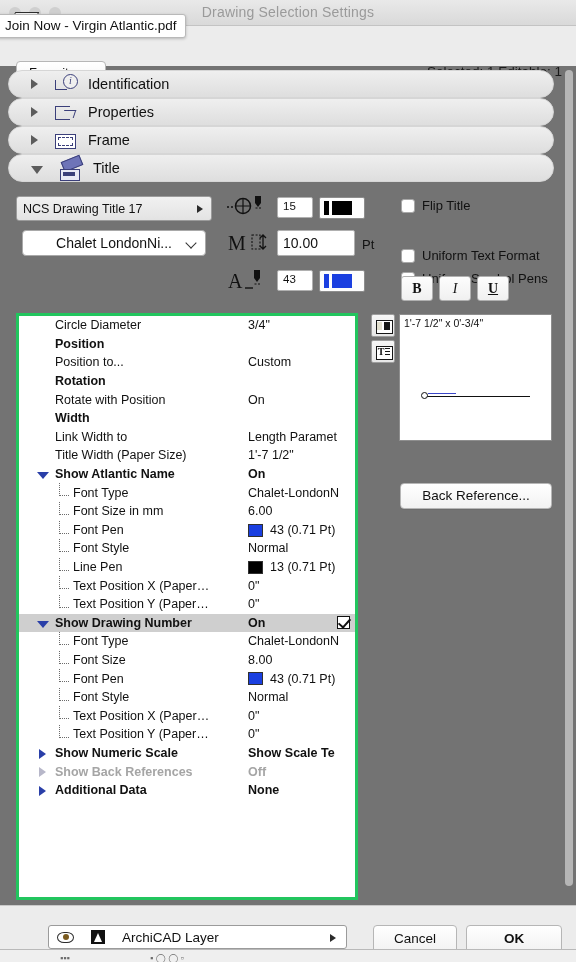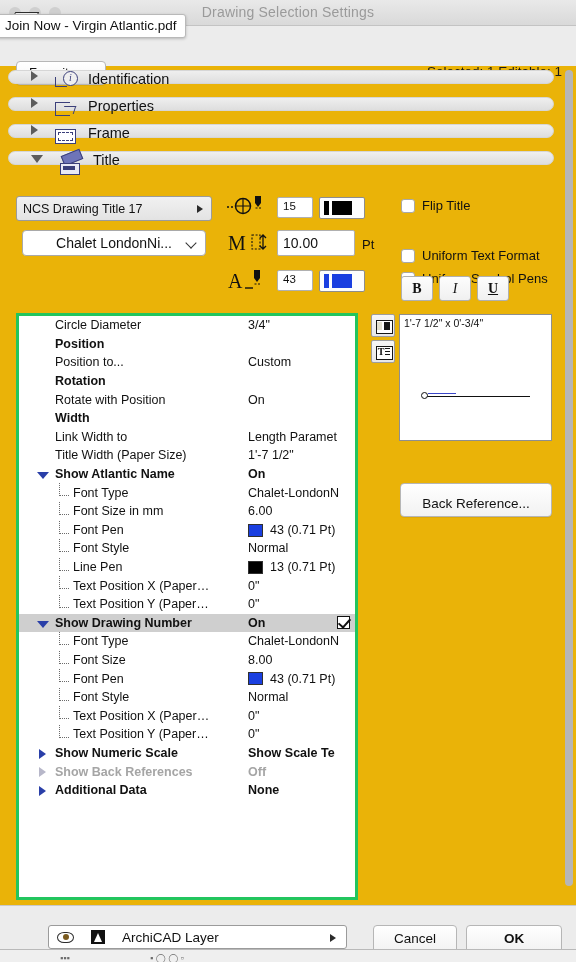--- a/index.html
+++ b/index.html
@@ -8,21 +8,21 @@
     width: 576px; height: 962px;
     font-family: "Liberation Sans", sans-serif;
     font-size: 12px;
     background: #ffffff;
     overflow: hidden;
   }
 
   #root {
     position: relative;
     width: 576px; height: 962px;
-    background: #eab308;
+    background: #737373;
   }
 
   
   .titlebar {
     position: absolute; left: 0; top: 0; width: 576px; height: 26px;
     background: linear-gradient(#e9e9e9, #d9d9d9);
     border-bottom: 1px solid #c3c3c3;
   }
   .traffic {
     position: absolute; top: 7px; display: flex; gap: 8px; left: 9px;
@@ -62,25 +62,25 @@
   .sel-info {
     position: absolute; right: 14px; top: 38px;
     font-size: 13.5px; color: #1a1a1a;
   }
 
   
   .sections {
     position: absolute; left: 0; top: 70px; width: 562px;
   }
   .sec {
-    position: relative; height: 14px; margin: 0 8px 13px 8px;
+    position: relative; height: 28px; margin: 0 8px 0 8px;
     background: linear-gradient(#efefef, #dedede);
     border: 1px solid #d6d6d6;
     border-radius: 14px;
-    display: flex; 
+    display: flex; align-items: center;
   }
   .sec .tri {
     margin-left: 22px; width: 0; height: 0;
     border-left: 7px solid #5c5c5c;
     border-top: 5px solid transparent;
     border-bottom: 5px solid transparent;
   }
   .sec .tri.open {
     border-left: 6px solid transparent;
     border-right: 6px solid transparent;
@@ -302,21 +302,21 @@
   .preview .lline {
     position: absolute; left: 28px; top: 78px; width: 28px; height: 0;
     border-top: 1.4px solid #3a46c8;
   }
   .preview .circ {
     position: absolute; left: 21px; top: 77px; width: 7px; height: 7px;
     border: 1.4px solid #111; border-radius: 50%; background: #fff;
   }
   #backref-btn {
     position: absolute; left: 400px; top: 483px; width: 152px;
-    font-size: 13.5px; text-align: center; padding: 12px 0 5px 0;
+    font-size: 13.5px; text-align: center; padding: 4px 0 5px 0;
   }
 
   
   .bottombar {
     position: absolute; left: 0; bottom: 13px; width: 576px; height: 44px;
     background: #ececec; border-top: 1px solid #c9c9c9;
   }
   .layer-stack {
     position: absolute; left: 14px; top: 12px; width: 28px; height: 20px;
   }

